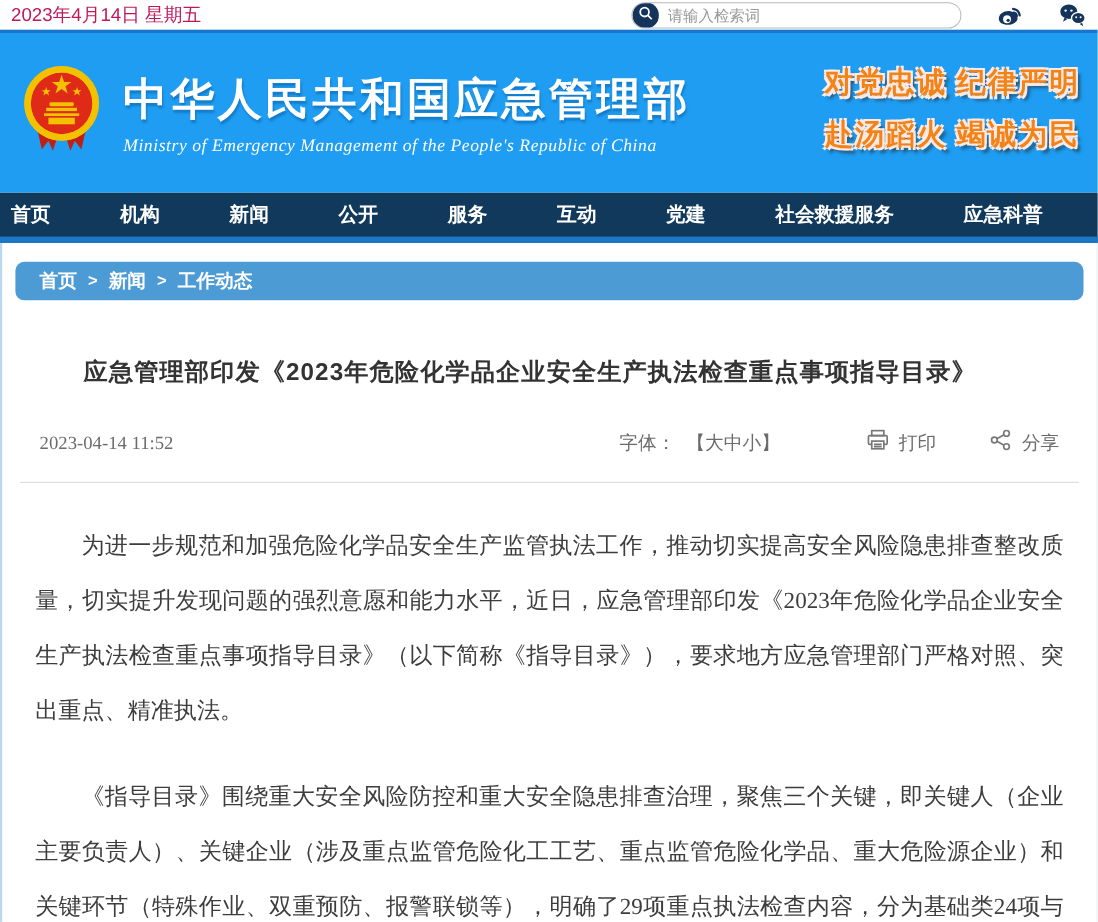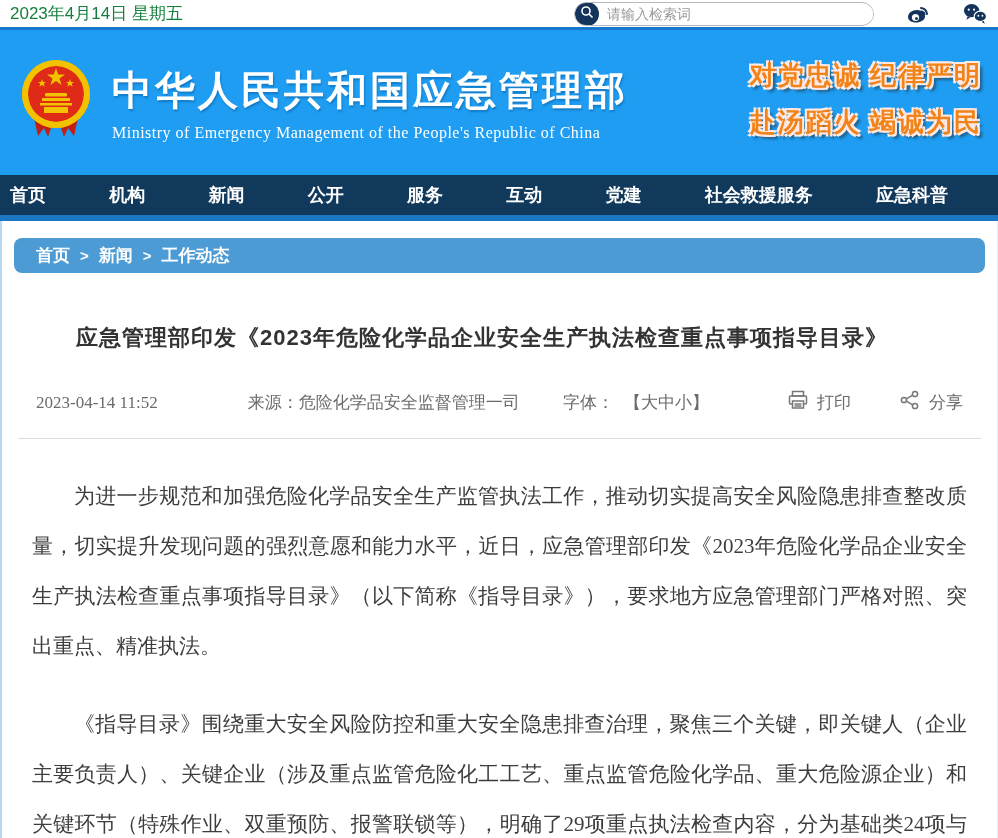--- a/index.html
+++ b/index.html
@@ -2,38 +2,38 @@
 <html lang="zh"><head>
 <meta charset="utf-8">
 <style>
   * { margin:0; padding:0; box-sizing:border-box; }
   html,body { width:998px; height:838px; overflow:hidden; background:#fff;
     font-family:"Liberation Sans","DejaVu Sans",sans-serif; }
 
   
   .topbar { height:30px; background:#fff; border-bottom:3px solid #1677cc;
     display:flex; align-items:center; padding:0 10px; }
-  .topbar-date { color:#15803d; font-size:17px; }
+  .topbar-date { color:#be185d; font-size:17px; }
   .topbar-right { margin-left:auto; display:flex; align-items:center; gap:31px; }
   .search-pill { width:300px; height:24px; border:1px solid #b9b9b9; border-radius:13px;
     display:flex; align-items:center; background:#fff; overflow:hidden; }
   .search-btn { width:24px; height:24px; border-radius:50%; background:#14345c; border:none;
     display:flex; align-items:center; justify-content:center; flex:0 0 auto; cursor:pointer; }
   .search-input { border:none; outline:none; font-size:14px; color:#555; padding:0 8px; flex:1; }
   .search-input::placeholder { color:#999; }
   .social-icon { width:26px; height:26px; display:flex; align-items:center; justify-content:center; cursor:pointer; }
 
   
   .banner { height:145px; background:#1e9df2; display:flex; align-items:center; padding:0 14px; position:relative; }
   .emblem { width:72px; height:82px; margin:0 20px 8px 6px; flex:0 0 auto; }
   .banner-titles { display:flex; flex-direction:column; gap:6px; }
   .banner-title { color:#fff; font-size:40px; font-weight:bold; letter-spacing:3px;
     text-shadow:1px 2px 2px rgba(0,60,120,.35); }
   .banner-subtitle { color:#fff; font-size:16px; font-family:"Liberation Serif","DejaVu Serif",serif;
-    letter-spacing:.5px; }
+    letter-spacing:.5px;font-style:italic; }
   .banner-slogan { position:absolute; right:16px; top:22px; text-align:center;
     font-family:"Liberation Serif","DejaVu Serif",serif; font-weight:bold; font-size:26px;
     color:#f28318; line-height:47px; letter-spacing:2px; white-space:nowrap;
     text-shadow:-2px -2px 0 #ffe9e2, 2px -2px 0 #ffe9e2, -2px 2px 0 #ffe9e2, 2px 2px 0 #ffe9e2,
       4px 4px 3px rgba(40,20,0,.55);margin-left:43px; }
 
   
   .mainnav { height:46px; background:#11395c; border-bottom:6px solid #1b76c4;
     display:flex; align-items:center; justify-content:space-between; padding:0 40px 0 0; }
   .mainnav a { color:#fff; font-size:18px; font-weight:bold; text-decoration:none;
@@ -154,21 +154,20 @@
     <span class="sep">&gt;</span>
     <span class="crumb">新闻</span>
     <span class="sep">&gt;</span>
     <span class="crumb">工作动态</span>
   </div>
 
   <h1 class="article-title">应急管理部印发《2023年危险化学品企业安全生产执法检查重点事项指导目录》</h1>
 
   <div class="meta-row">
     <span class="meta-date">2023-04-14 11:52</span>
-    <span>来源：危险化学品安全监督管理一司</span>
     <div class="meta-right">
       <span>字体：</span>
       <span class="font-sizer">【大中小】</span>
       <span class="tool-gap"></span>
       <span class="meta-tool">
         <span>
           <svg width="22" height="22" viewBox="0 0 22 22" fill="none" stroke="#777" stroke-width="1.5">
             <rect x="5.5" y="2.5" width="11" height="4.5"></rect>
             <rect x="2.5" y="7" width="17" height="8" rx="1"></rect>
             <rect x="5.5" y="12" width="11" height="7" fill="#fff"></rect>

